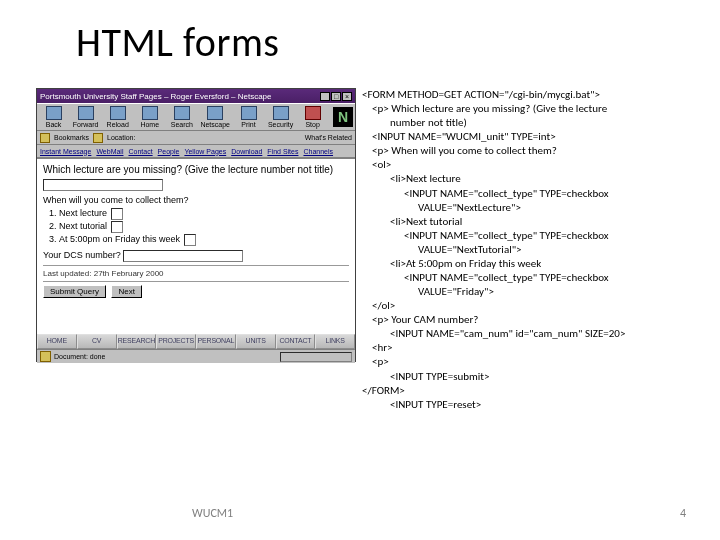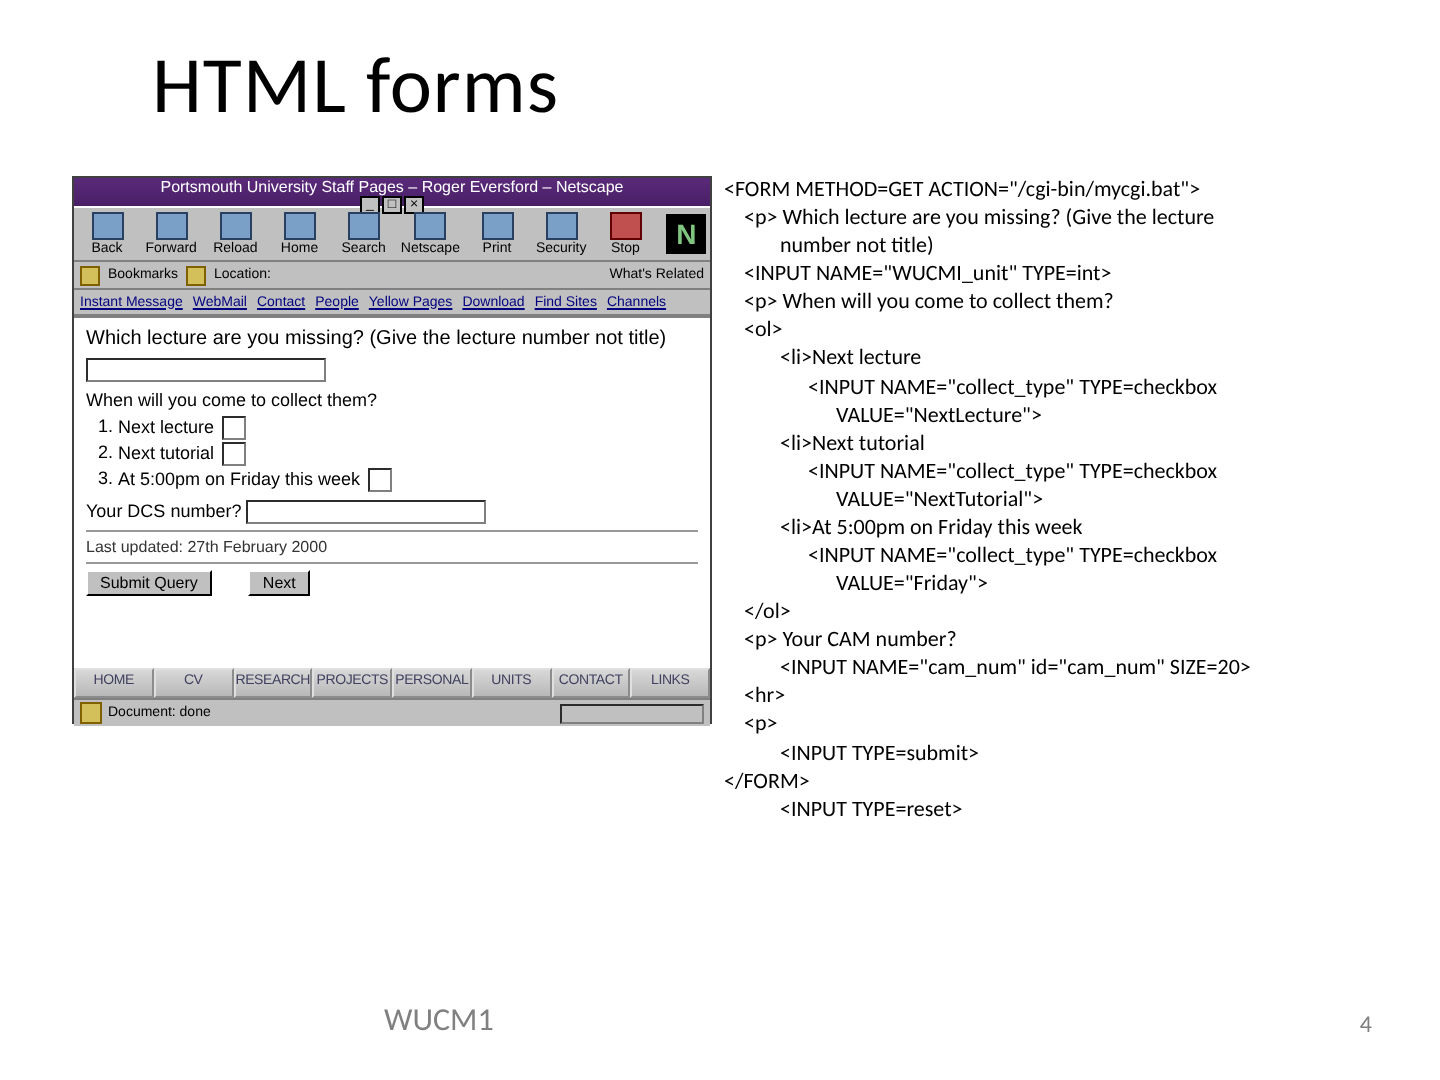--- a/index.html
+++ b/index.html
@@ -42,21 +42,20 @@
   }
   .titlebar {
     height: 14px;
     background: linear-gradient(#5a2a7a, #4a1f66);
     color: #fff;
     display: flex;
     align-items: center;
     padding: 0 3px;
     font-size: 8px;
     justify-content: space-between;
-    flex-direction: column;
   }
   .titlebar .tbtns { display:flex; gap:1px; }
   .titlebar .tbtn {
     width: 10px; height: 9px;
     background:#c0c0c0; border:1px solid #000;
     box-sizing: border-box;
     font-size:7px; line-height:7px; text-align:center; color:#000;
   }
   .toolbar {
     height: 26px;
@@ -130,21 +129,21 @@
     background:#fff; border:1px inset #808080; vertical-align:middle;
     margin-left:4px;
   }
   .page hr { margin:3px 0; border:none; border-top:1px solid #999; }
   .page .small { font-size:8px; color:#333; }
   .page .btn {
     display:inline-block; padding:1px 6px;
     background:#c0c0c0;
     border:1px solid #000;
     border-top-color:#fff; border-left-color:#fff;
-    font-size:8px; margin-right:16px;
+    font-size:8px; margin-right:3px;
   }
 
   .bottomtabs {
     height: 15px;
     background:#c0c0c0;
     border-top:1px solid #fff;
     display:flex;
   }
   .bottomtabs .tab {
     flex:1;
@@ -184,21 +183,21 @@
   .code .l { white-space: pre; }
   .i1 { padding-left: 10px; }
   .i2 { padding-left: 28px; }
   .i3 { padding-left: 42px; }
   .i4 { padding-left: 56px; }
 
   .footer-left {
     position:absolute;
     left: 192px;
     bottom: 20px;
-    font-size: 16px;
+    font-size: 12px;
     color:#808080;
   }
   .footer-right {
     position:absolute;
     right: 34px;
     bottom: 20px;
     font-size: 12px;
     color:#808080;
   }
 </style>

